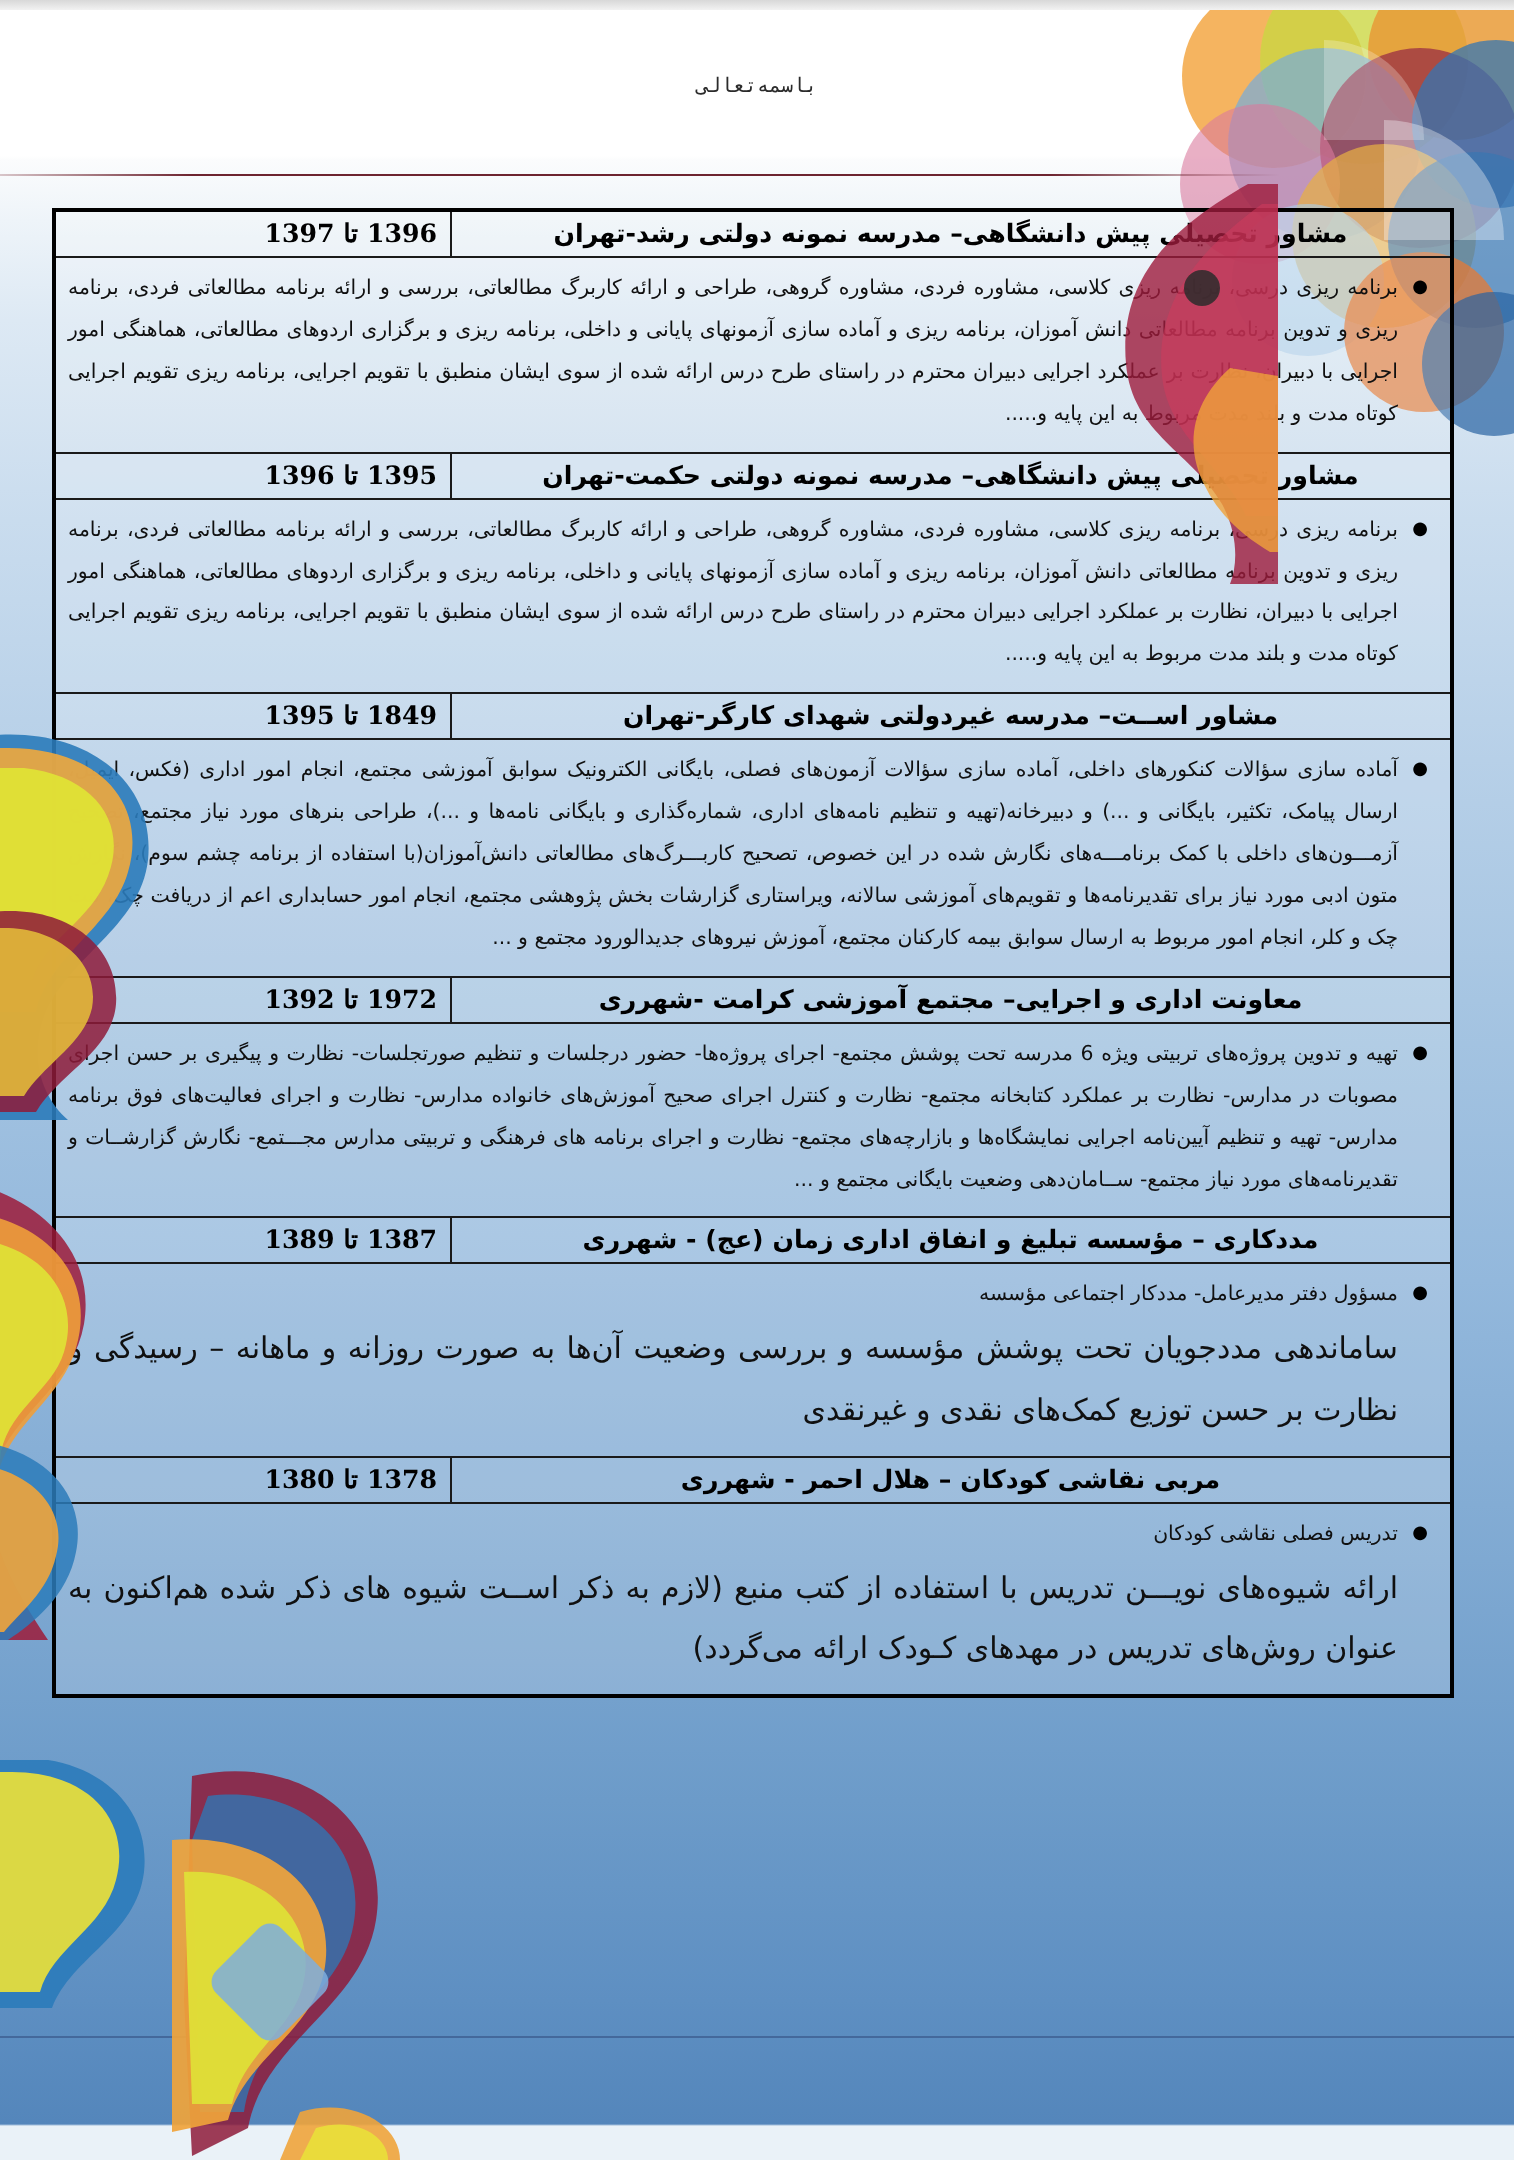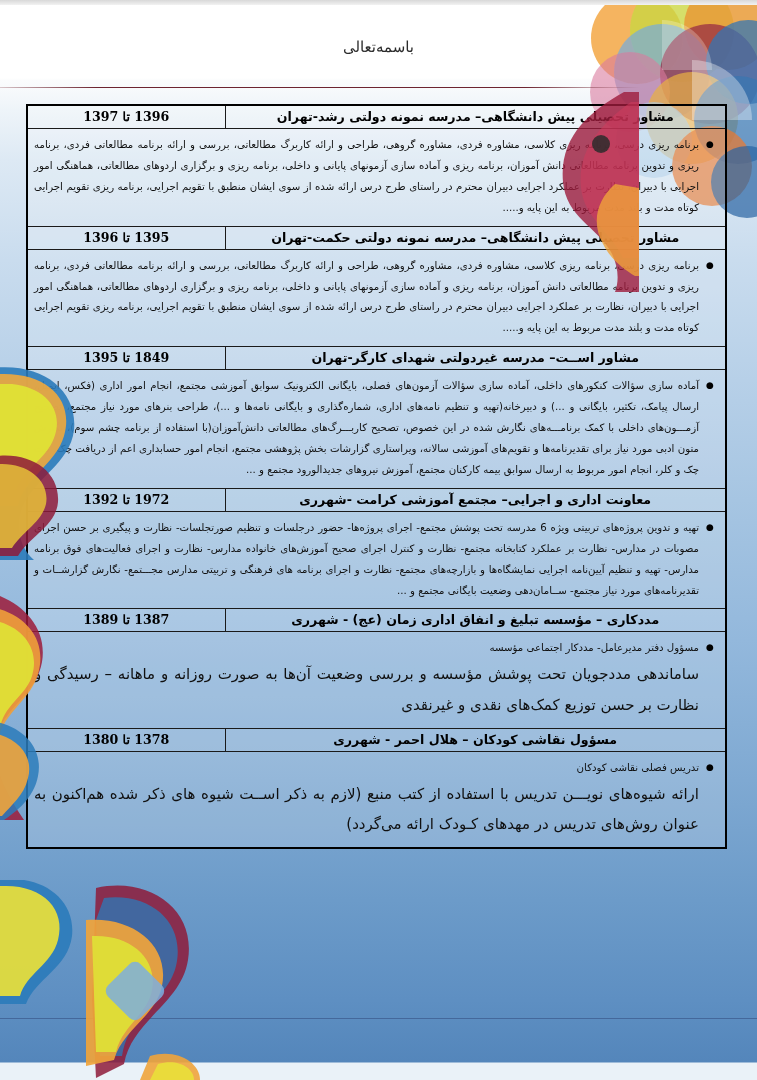--- a/index.html
+++ b/index.html
@@ -71,22 +71,22 @@
     background: linear-gradient(to left, rgba(120,40,50,0), #6d2430 18%, #6d2430 85%, rgba(120,40,50,.25));
     z-index: 4;
   }
 
   
   .bismillah {
     position: absolute;
     top: 38px;
     left: 0; right: 0;
     text-align: center;
-    font-family: Liberation Serif, serif;
-    font-size: 15px;
+    font-family: Liberation Mono, monospace;
+    font-size: 10px;
     color: #2b2b2b;
     letter-spacing: -0.5px;
     z-index: 5;
     direction: rtl;
   }
 
   
   .exp-table {
     position: absolute;
     top: 104px;
@@ -114,21 +114,20 @@
     vertical-align: middle;
     background: rgba(255,255,255,0.10);
   }
   tr.row-title.first > td { border-top: none; }
   td.cell-title {
     text-align: center;
   }
   td.cell-date {
     width: 197px;
     border-right: 1.2px solid #1a1a1a;
-    text-align: center;
     font-family: "DejaVu Serif", "Liberation Serif", serif;
     font-weight: normal;
     font-size: 13.5px;
     direction: rtl;
   }
   tr.row-body > td {
     padding: 6px 10px 7px 6px;
     vertical-align: top;
     background: rgba(255,255,255,0.06);
   }
@@ -310,21 +309,21 @@
         <tr class="row-body">
           <td colspan="2">
             <div class="bullet-block">
               <span class="bullet-dot">●</span>
               <span class="bullet-text">مسؤول دفتر مدیرعامل- مددکار اجتماعی مؤسسه</span>
             </div>
             <div class="plain-line sub-lines">ساماندهی مددجویان تحت پوشش مؤسسه و بررسی وضعیت آن‌ها به صورت روزانه و ماهانه – رسیدگی و نظارت بر حسن توزیع کمک‌های نقدی و غیرنقدی</div>
           </td>
         </tr>
         <tr class="row-title">
-          <td class="cell-title">مسؤول نقاشی کودکان – هلال احمر - شهرری</td>
+          <td class="cell-title">مربی نقاشی کودکان – هلال احمر - شهرری</td>
           <td class="cell-date">1378 تا 1380</td>
         </tr>
         <tr class="row-body">
           <td colspan="2">
             <div class="bullet-block">
               <span class="bullet-dot">●</span>
               <span class="bullet-text">تدریس فصلی نقاشی کودکان</span>
             </div>
             <div class="plain-line sub-lines">ارائه شیوه‌های نویـــن تدریس با استفاده از کتب منبع (لازم به ذکر اســت شیوه های ذکر شده هم‌اکنون به عنوان روش‌های تدریس در مهدهای کـودک ارائه می‌گردد)</div>
           </td>

